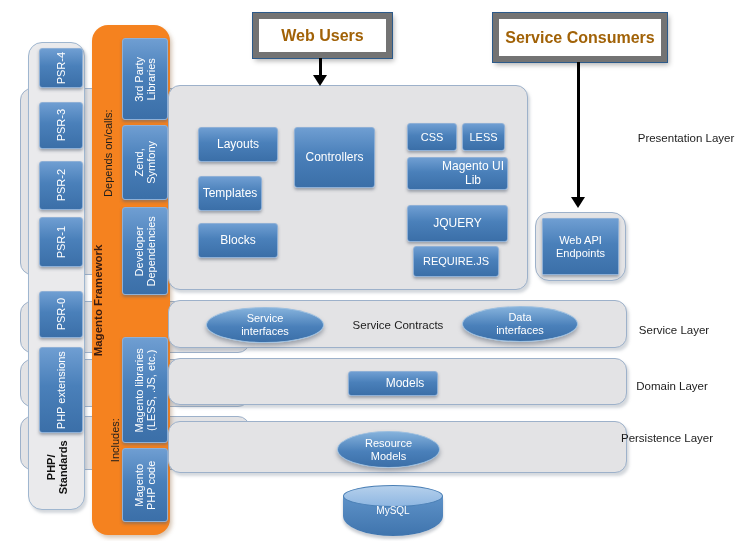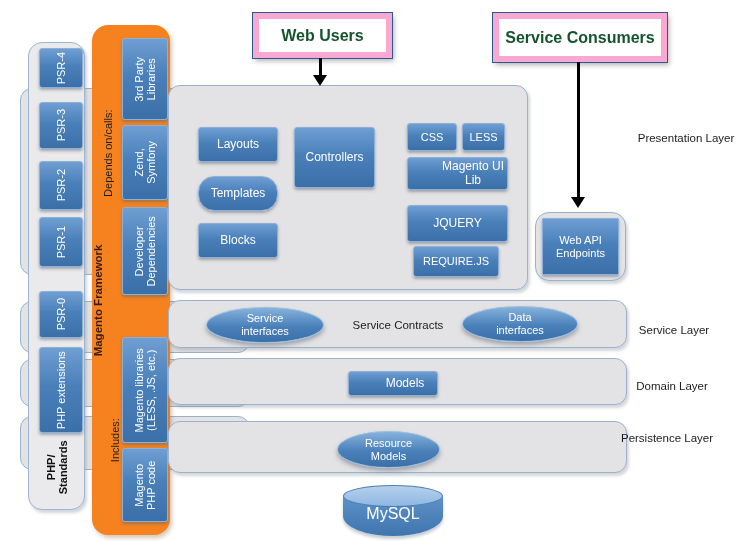--- a/index.html
+++ b/index.html
@@ -24,24 +24,24 @@
 
   .vlabel { position:absolute; display:flex; align-items:center; justify-content:center;
             color:#1d1d1d; font-size:11px; }
 
   .ellipse { position:absolute; border-radius:50%; color:#fff;
     background:linear-gradient(180deg,#85b2dc 0%,#4a80ba 55%,#3b6fa8 100%);
     border:1px solid #9dbfdf; box-shadow:0 3px 4px rgba(90,100,115,.5);
     display:flex; align-items:center; justify-content:center; text-align:center;
     font-size:11px; line-height:1.15; }
 
-  .hdrbox { position:absolute; background:#fff; border:6px solid #f9a8d4;
+  .hdrbox { position:absolute; background:#fff; border:6px solid #737373;
     box-shadow:0 0 0 1px #2c5a8a, 2px 3px 5px rgba(0,0,0,.3);
     display:flex; align-items:center; justify-content:center;
-    font-size:16px; font-weight:600; color:#14532d; }
+    font-size:16px; font-weight:600; color:#a16207; }
 
   .layer-label { position:absolute; font-size:11.5px; color:#1c1c1c; text-align:center; }
 
   .aline { position:absolute; width:3px; background:#000; }
   .ahead { position:absolute; width:0; height:0;
     border-left:7px solid transparent; border-right:7px solid transparent;
     border-top:11px solid #000; }
 
   .orange-bar { position:absolute; left:92px; top:25px; width:78px; height:510px;
     background:#f5821f; border-radius:16px; box-shadow:2px 3px 4px rgba(140,95,50,.35); }
@@ -51,21 +51,21 @@
     box-shadow:2px 3px 3px rgba(130,140,155,.35); }
 
   .cyl-top { position:absolute; left:343px; top:485px; width:100px; height:22px;
     border-radius:50%; background:linear-gradient(180deg,#b5d0ec,#8fb7e2);
     border:1px solid #4a7fb5; z-index:3; }
   .cyl-body { position:absolute; left:343px; top:496px; width:100px; height:40px;
     background:linear-gradient(180deg,#5e92c8,#3f74ad);
     border-radius:0 0 50% 50% / 0 0 20px 20px;
     box-shadow:0 3px 3px rgba(120,130,145,.4); z-index:2; }
   .cyl-label { position:absolute; left:343px; top:505px; width:100px; text-align:center;
-    color:#fff; font-size:16px; z-index:4; }
+    color:#fff; font-size:10px; z-index:4; }
 </style>
 </head>
 <body>
 
 <div id="canvas">
 
   <div class="band-back" style="left:20px; top:88px; width:230px; height:187px;"></div>
   <div class="band-back" style="left:20px; top:301px; width:230px; height:52px;"></div>
   <div class="band-back" style="left:20px; top:359px; width:230px; height:48px;"></div>
   <div class="band-back" style="left:20px; top:416px; width:230px; height:54px;"></div>
@@ -121,21 +121,21 @@
     </div>
 
   <div class="band" style="left:168px; top:85px; width:360px; height:205px;"></div>
   <div class="band" style="left:168px; top:300px; width:459px; height:48px;"></div>
   <div class="band" style="left:168px; top:358px; width:459px; height:47px;"></div>
   <div class="band" style="left:168px; top:421px; width:459px; height:52px;"></div>
 
   <div class="bluebox" style="left:198px; top:127px; width:80px; height:35px;">
     <span>Layouts</span>
     </div>
-  <div class="bluebox" style="left:198px; top:176px; width:80px; height:35px;border-radius:16px;">
+  <div class="bluebox" style="left:198px; top:176px; width:64px; height:35px;">
     <span>Templates</span>
     </div>
   <div class="bluebox" style="left:198px; top:223px; width:80px; height:35px;">
     <span>Blocks</span>
     </div>
   <div class="bluebox" style="left:294px; top:127px; width:81px; height:61px;">
     <span>Controllers</span>
     </div>
   <div class="bluebox small" style="left:407px; top:123px; width:50px; height:28px;">
     <span>CSS</span>

